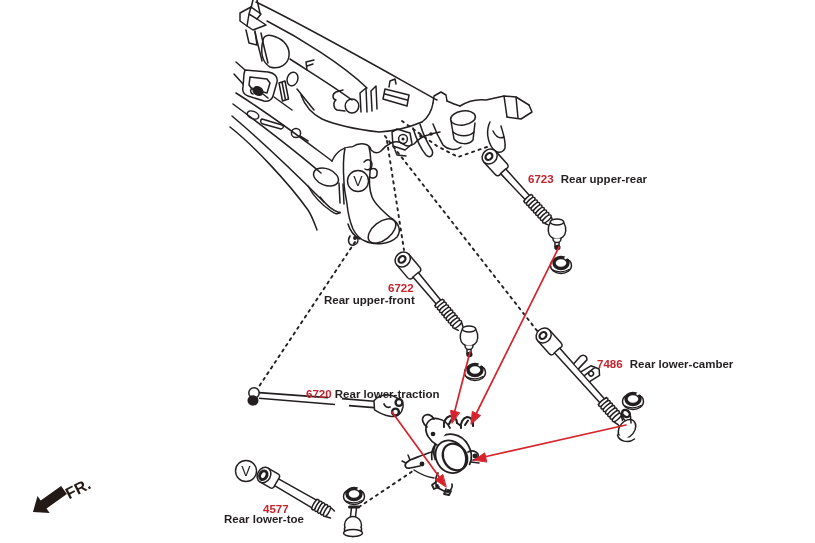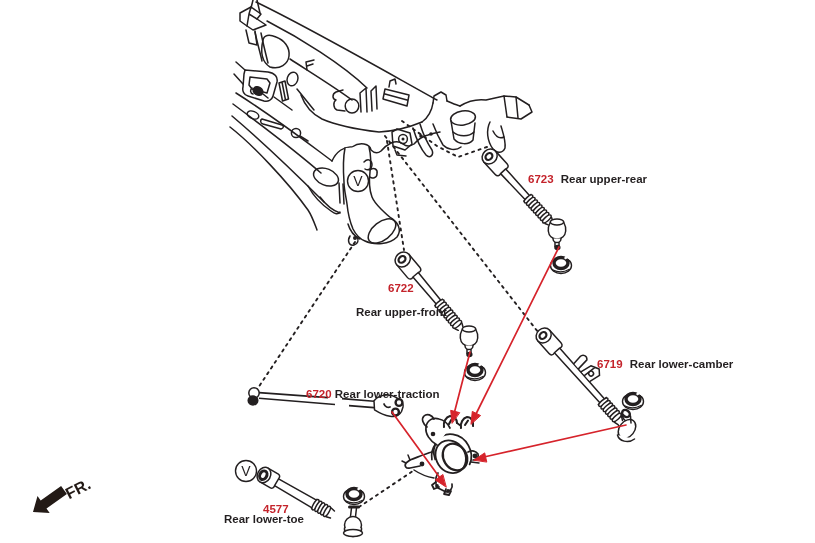--- a/index.html
+++ b/index.html
@@ -255,18 +255,18 @@
   <path d="M392,412 L440,478" fill="none"></path>
   <polygon points="446,487 435.3,479.9 442.6,474.7" stroke-width="1"></polygon>
 </g>
 
 <polygon points="61.1,485.9 40.7,500.4 37.5,495.9 33,512 49.7,513.1 46.5,508.6 66.9,494.1" fill="#231a16" stroke="none"></polygon>
 <text transform="translate(69,499.5) rotate(-27)" font-size="16" font-weight="bold" fill="#231a16" font-family="Liberation Sans, sans-serif">FR.</text>
 </svg>
 
 <div class="lbl" style="left:528px;top:173px;"><span class="red">6723</span><span class="sp"></span> Rear upper-rear</div>
 <div class="lbl" style="left:388px;top:282px;text-align:right;"><span class="red">6722</span></div>
-<div class="lbl" style="left:324px;top:306px;margin-left:32px;">Rear upper-front</div>
-<div class="lbl" style="left:597px;top:358px;"><span class="red">6719</span><span class="sp"></span> Rear lower-camber</div>
+<div class="lbl" style="left:324px;top:294px;">Rear upper-front</div>
+<div class="lbl" style="left:597px;top:358px;"><span class="red">7486</span><span class="sp"></span> Rear lower-camber</div>
 <div class="lbl" style="left:306px;top:381px;margin-top:7px;"><span class="red">6720</span> Rear lower-traction</div>
 <div class="lbl" style="left:263px;top:503px;"><span class="red">4577</span></div>
 <div class="lbl" style="left:224px;top:513px;">Rear lower-toe</div>
 </div>
 
 </body></html>

